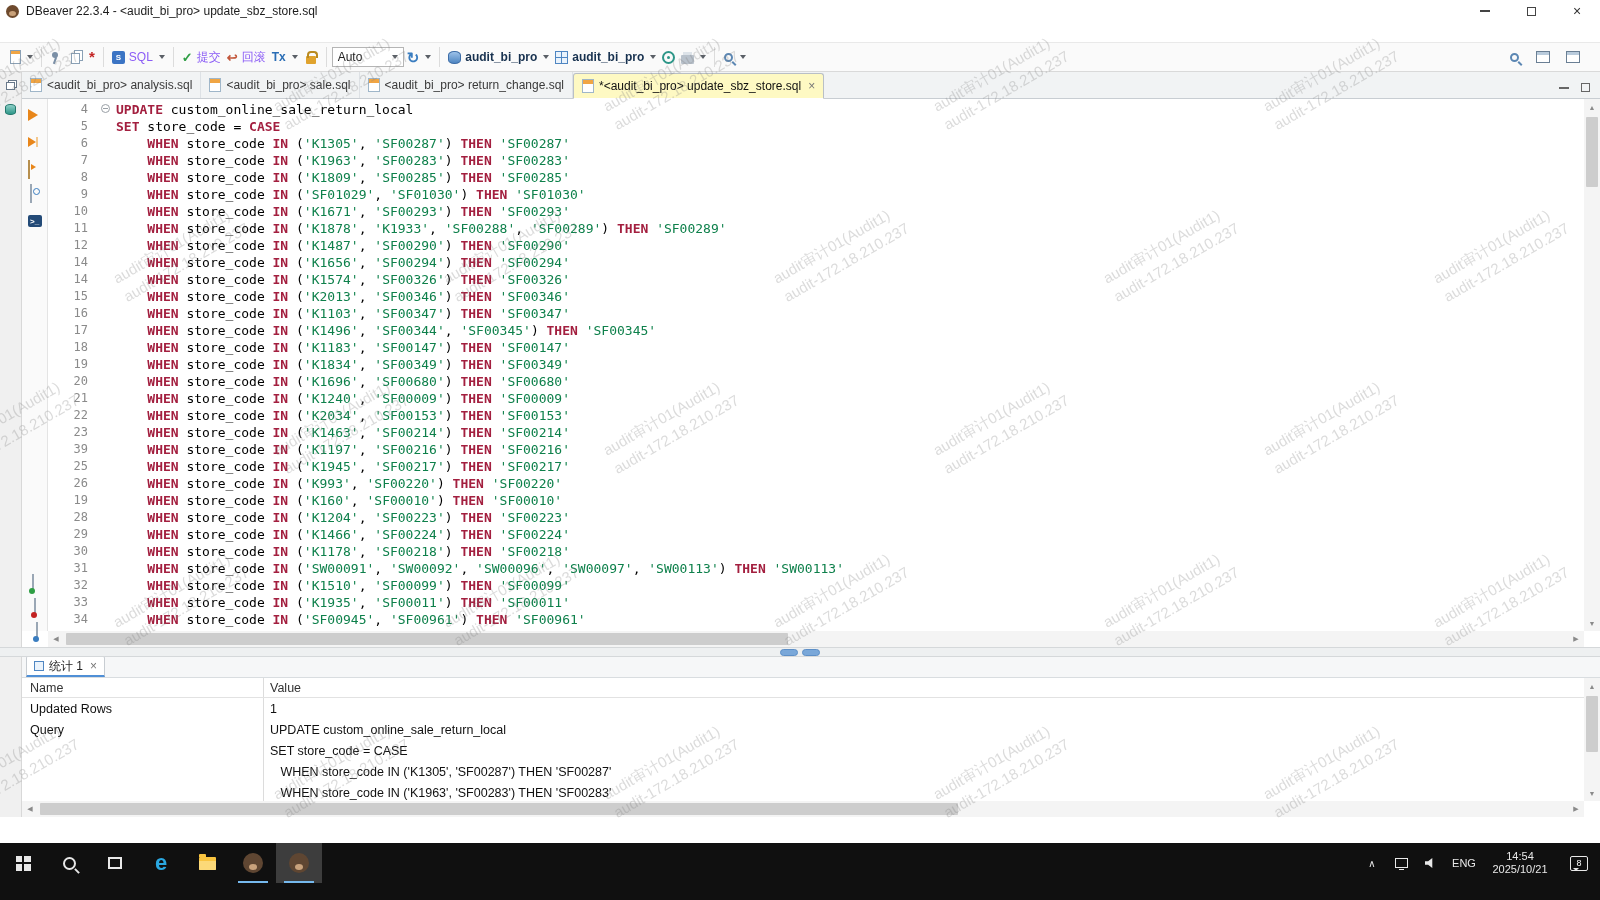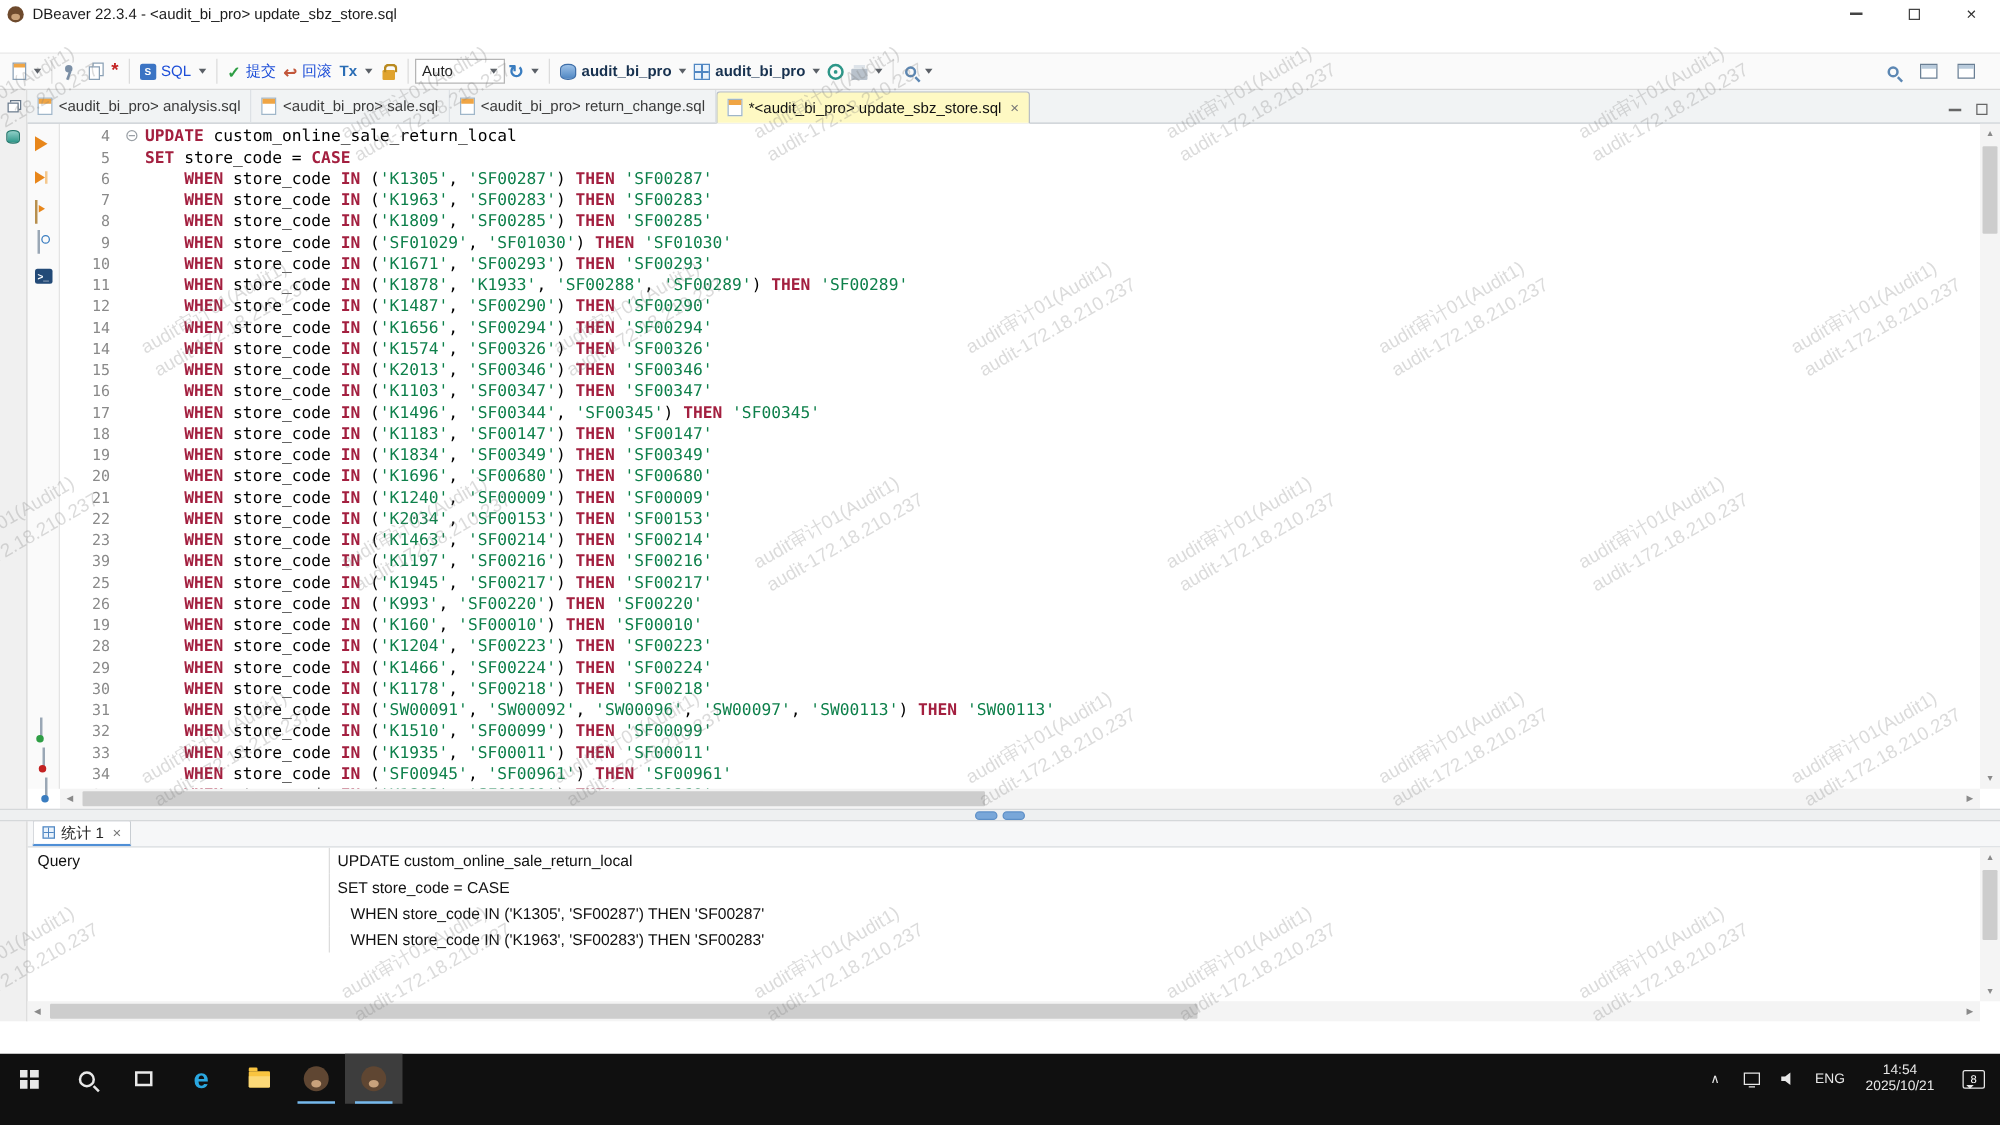--- a/index.html
+++ b/index.html
@@ -18,21 +18,21 @@
 #btn-max .maxbox{width:9px;height:9px;border:1px solid #444}
 
 
 #menubar{position:absolute;top:22px;left:0;width:100%;height:20px;background:#fff;display:flex;align-items:center;padding-left:8px;z-index:5}
 .menu-item{font-size:12px;color:#151515;padding:2px 7px;white-space:nowrap}
 
 
 #toolbar{position:absolute;top:42px;left:0;width:100%;height:30px;background:#fafafa;border-top:1px solid #e9e9e9;border-bottom:1px solid #d9d9d9;display:flex;align-items:center;padding:0 7px;z-index:5}
 .tbtn{display:flex;align-items:center;gap:4px;padding:2px 3px;white-space:nowrap}
 .tsep{width:1px;height:20px;background:#dcdcdc;margin:0 5px;flex:none}
-.tlabel{font-size:12px;color:#1d4ed8}
+.tlabel{font-size:12px;color:#8b5cf6}
 .tlabel-b{font-size:12px;font-weight:bold;color:#17314f}
 .caret{width:0;height:0;border-left:3.5px solid transparent;border-right:3.5px solid transparent;border-top:4px solid #5a5f66;margin-left:2px}
 .page-ic{width:11px;height:14px;background:#fff;border:1px solid #8aa0b5;position:relative}
 .page-ic::before{content:"";position:absolute;left:0;top:0;width:100%;height:3px;background:#f0a544}
 .pin-ic{width:6px;height:6px;border-radius:50%;background:#7b8fa6;position:relative;margin:2px 4px 6px 2px}
 .pin-ic::after{content:"";position:absolute;left:2px;top:5px;width:2px;height:7px;background:#7b8fa6;transform:rotate(20deg)}
 .copy-ic{width:9px;height:11px;border:1px solid #8aa0b5;background:#fff;box-shadow:3px -3px 0 -1px #fff,3px -3px 0 0 #8aa0b5;margin:3px 3px 0 3px}
 .star-ic{color:#c32222;font-weight:bold;font-size:15px;line-height:14px}
 .sqlsq{width:13px;height:13px;background:#3b74c4;border-radius:2px;color:#fff;font-size:8px;font-weight:bold;display:flex;align-items:center;justify-content:center}
 .check-ic{color:#2e9e44;font-weight:bold;font-size:13px;line-height:13px}
@@ -491,20 +491,28 @@
 
   <div id="panel-tabbar">
     <div id="stats-tab">
       <span class="stats-ic"></span>
       <span>统计 1</span>
       <span class="tab-close">×</span>
     </div>
   </div>
 
   <div id="grid">
+    <div class="g-head">
+      <div class="gc-name">Name</div>
+      <div class="gc-value">Value</div>
+    </div>
+    <div class="g-row">
+      <div class="gc-name">Updated Rows</div>
+      <div class="gc-value">1</div>
+    </div>
     <div class="g-row">
       <div class="gc-name">Query</div>
       <div class="gc-value">UPDATE custom_online_sale_return_local</div>
     </div>
     <div class="g-row">
       <div class="gc-name"></div>
       <div class="gc-value">SET store_code = CASE</div>
     </div>
     <div class="g-row">
       <div class="gc-name"></div>

